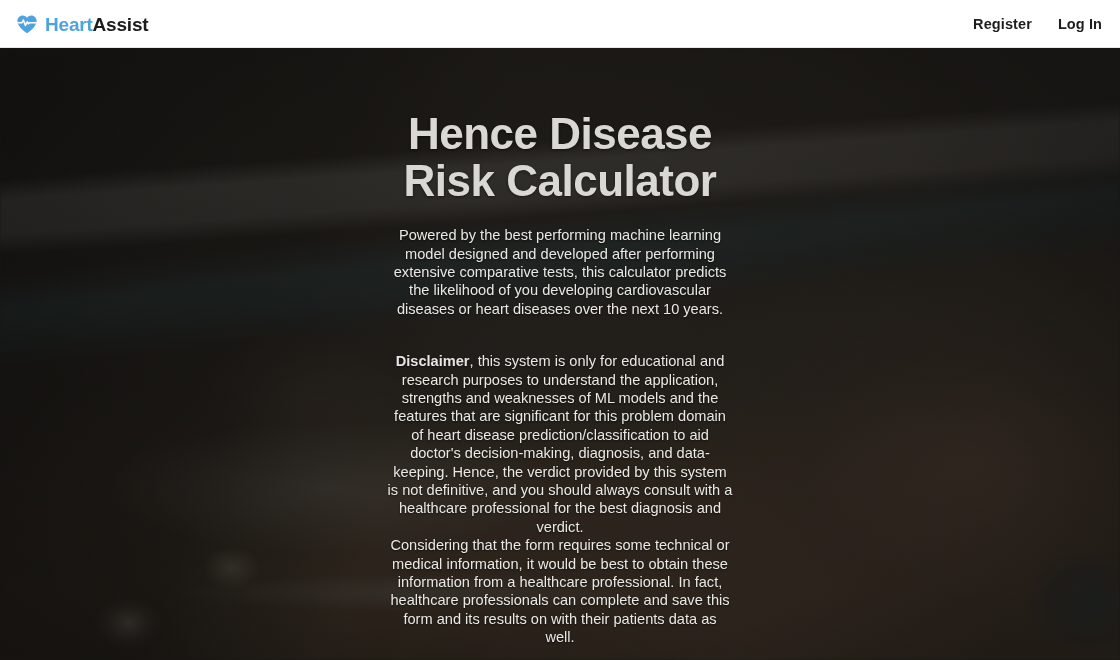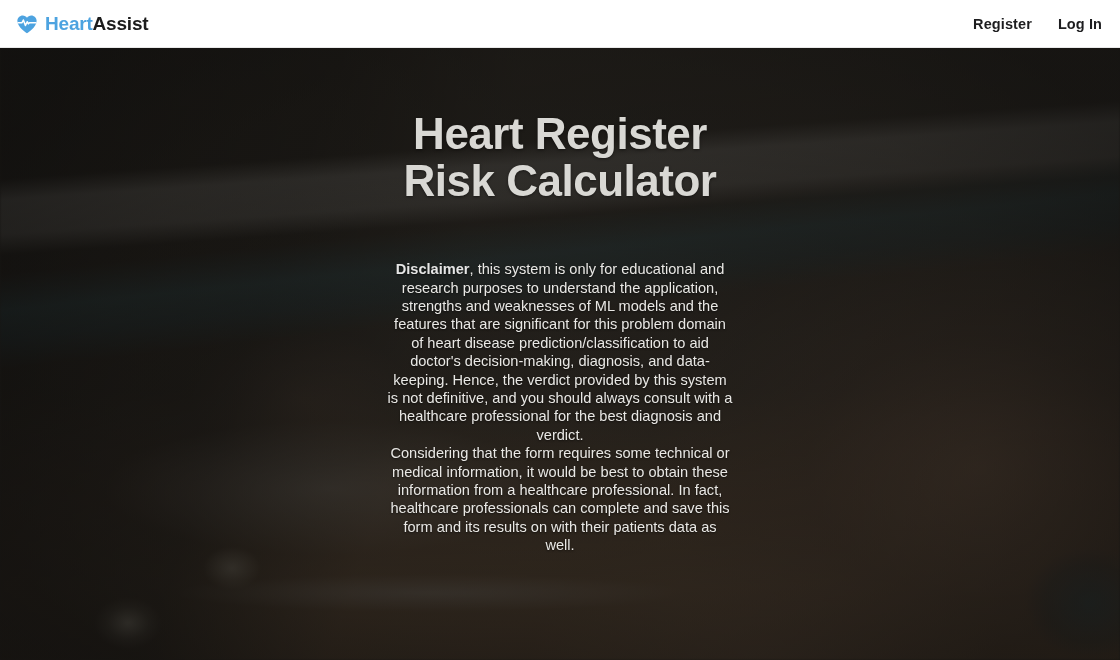--- a/index.html
+++ b/index.html
@@ -22,21 +22,21 @@
     background: #ffffff;
     display: flex;
     align-items: center;
     justify-content: space-between;
     padding: 0 18px 0 16px;
     border-bottom: 1px solid #e9e9e9;
   }
 
   .brand {
     display: flex;
-    align-items: center;
+    align-items: flex-end;
     gap: 7px;
     text-decoration: none;
     cursor: pointer;
   }
   .brand-icon {
     width: 22px;
     height: 20px;
     display: block;
     flex: none;
   }
@@ -181,23 +181,24 @@
 
 </header>
 
 <section class="hero">
 
   <div class="hero-photo"></div>
   <div class="hero-overlay"></div>
 
   <div class="hero-content">
 
-    <h1 class="hero-title">Heart Register Risk Calculator</h1>
+    <h1 class="hero-title">Hence Disease Risk Calculator</h1>
 
     <p class="hero-para">
+      <span class="para-break">Powered by the best performing machine learning model designed and developed after performing extensive comparative tests, this calculator predicts the likelihood of you developing cardiovascular diseases or heart diseases over the next 10 years.</span>
     </p>
 
     <p class="hero-para disclaimer">
       <b>Disclaimer</b><span>, this system is only for educational and research purposes to understand the application, strengths and weaknesses of ML models and the features that are significant for this problem domain of heart disease prediction/classification to aid doctor's decision-making, diagnosis, and data-keeping. Hence, the verdict provided by this system is not definitive, and you should always consult with a healthcare professional for the best diagnosis and verdict.</span>
       <span class="para-break">Considering that the form requires some technical or medical information, it would be best to obtain these information from a healthcare professional. In fact, healthcare professionals can complete and save this form and its results on with their patients data as well.</span>
     </p>
 
   </div>
 
 </section>

